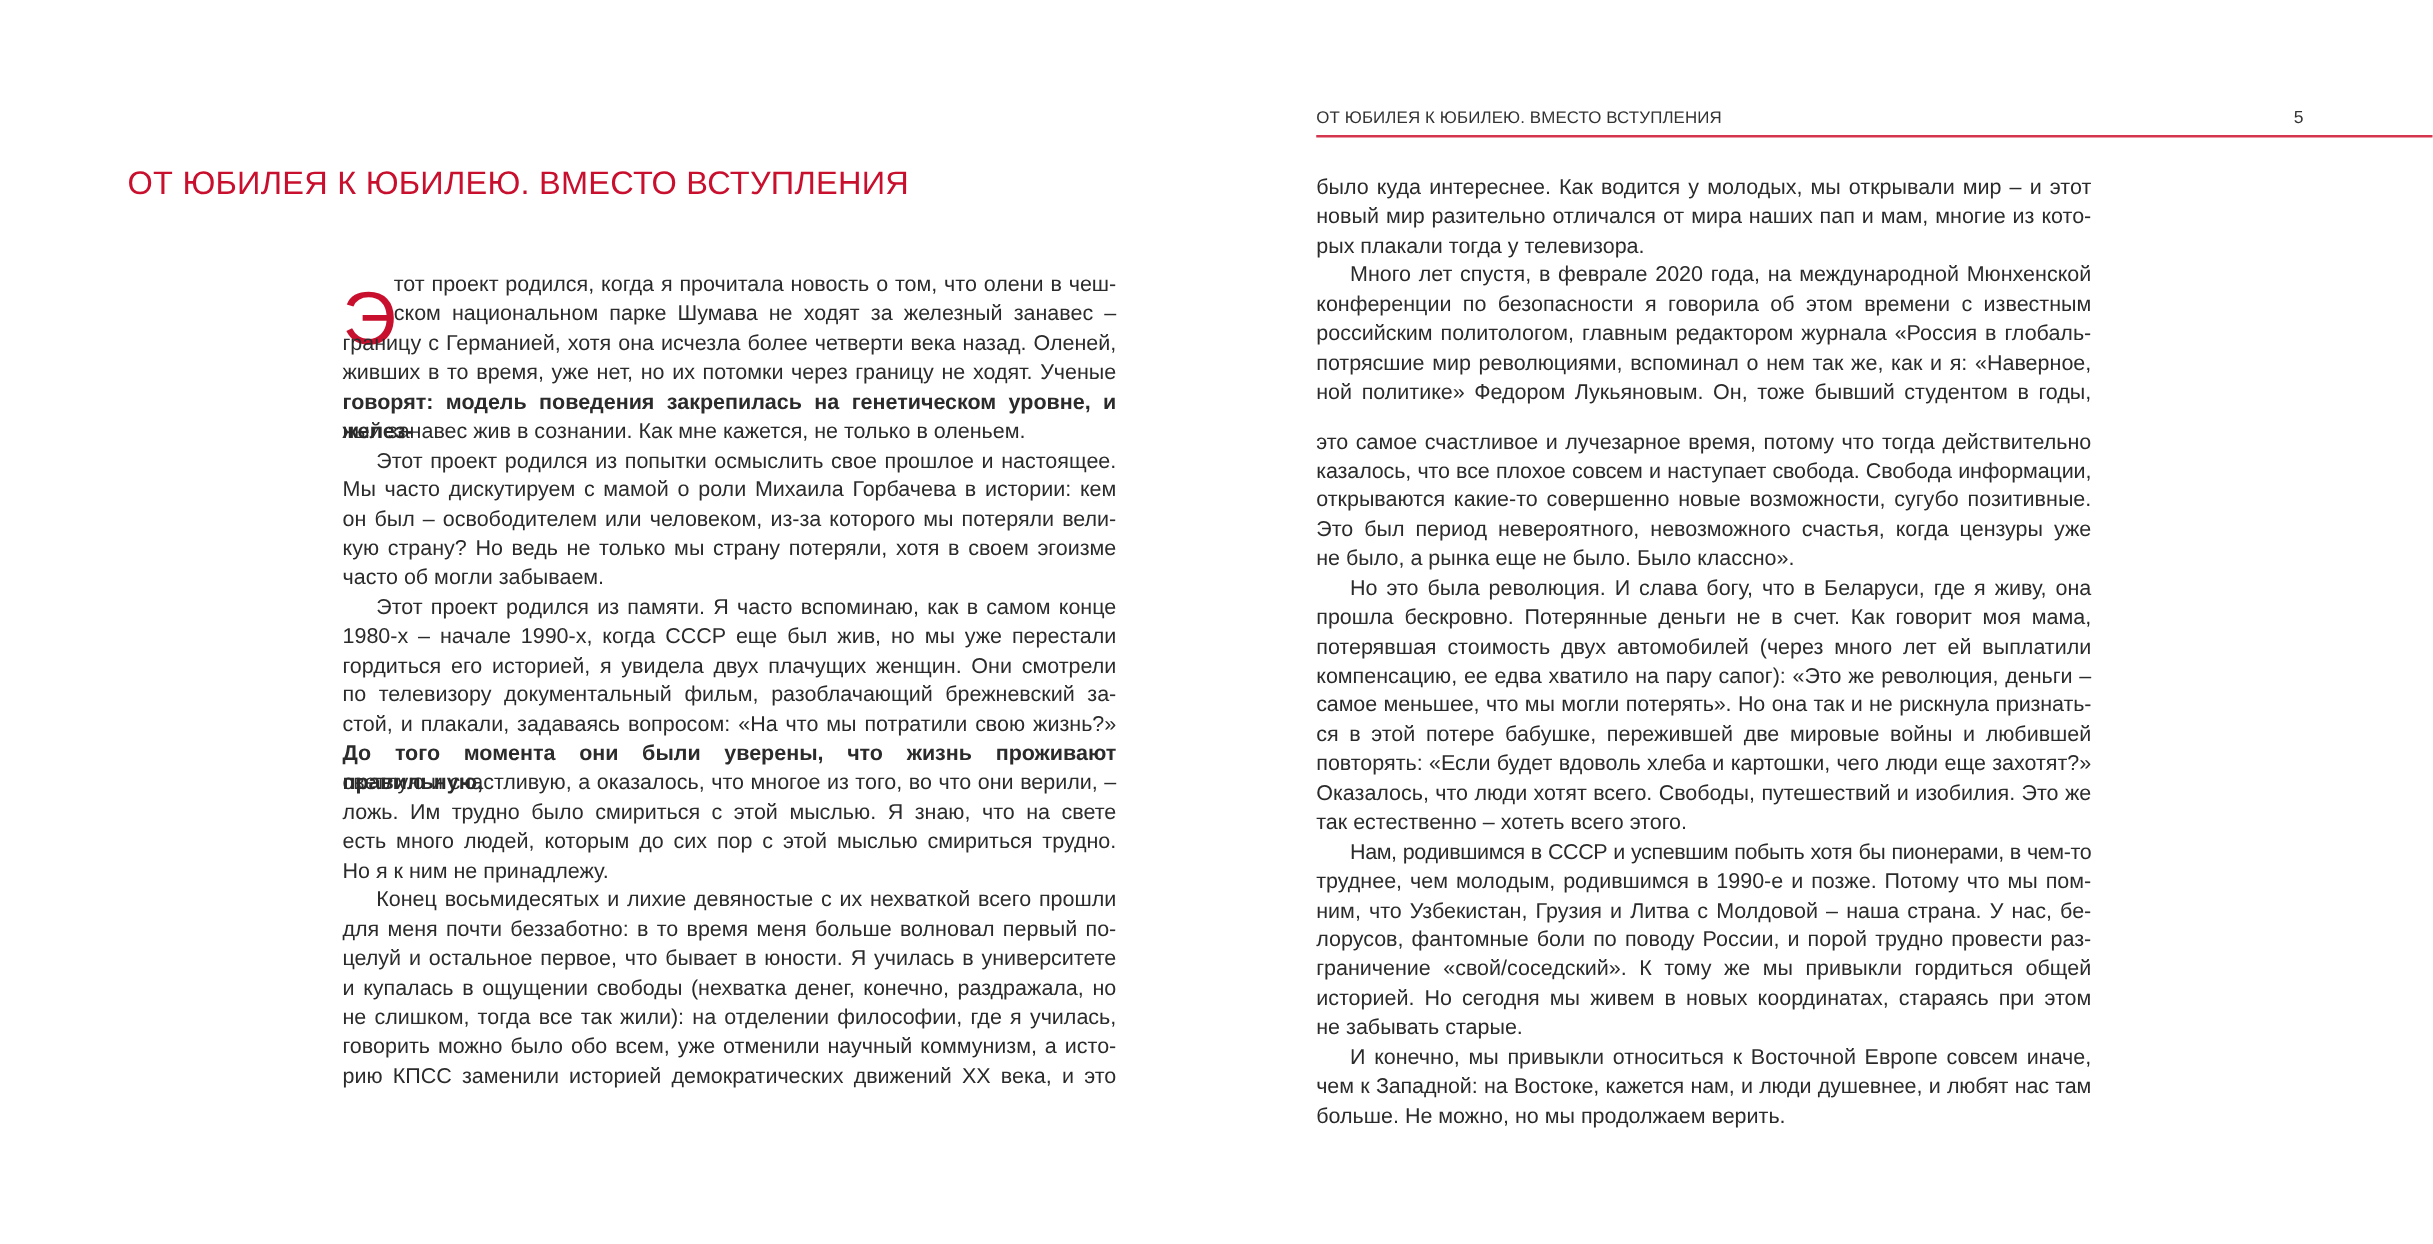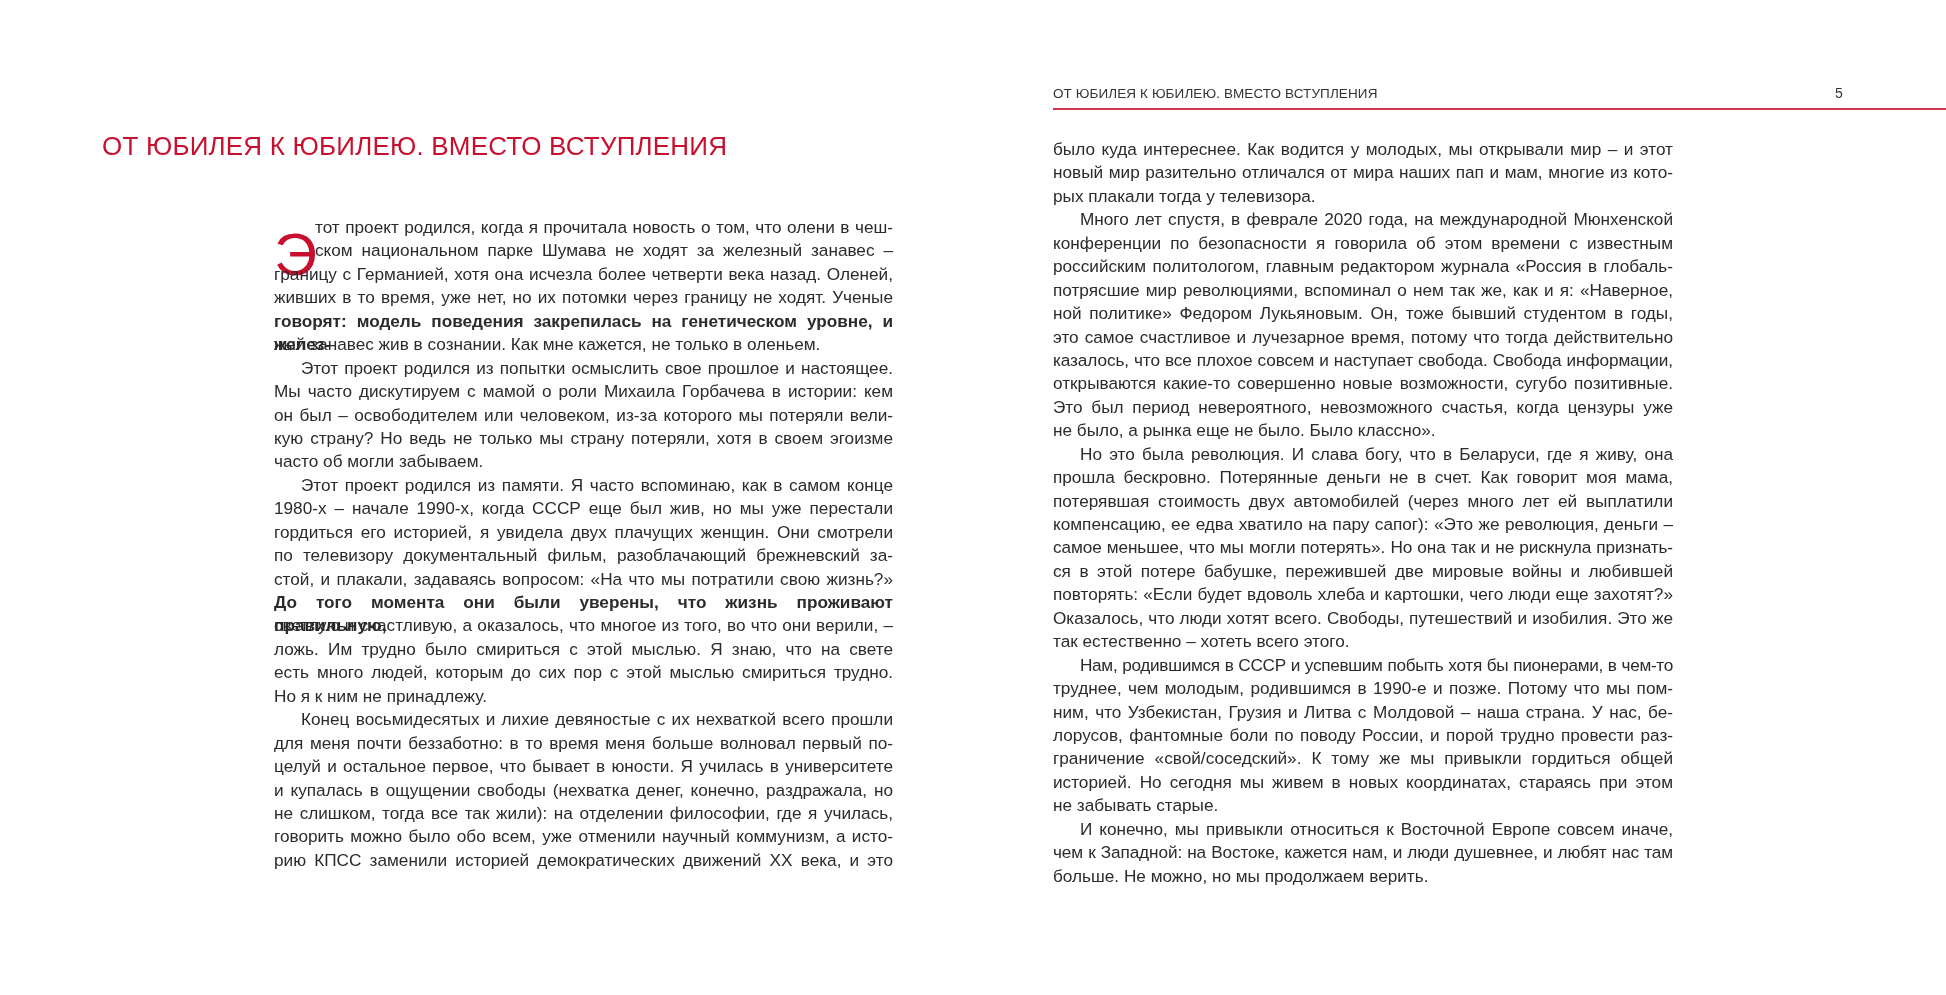--- a/index.html
+++ b/index.html
@@ -76,21 +76,21 @@
   <div class="head-rule"></div>
   <div class="column col-right" id="col-right">
       <span class="line" style="white-space: normal; height: 23.45px;">было куда интереснее. Как водится у молодых, мы открывали мир – и этот</span>
       <span class="line" style="white-space: normal; height: 23.45px;">новый мир разительно отличался от мира наших пап и мам, многие из кото-</span>
       <span class="line last" style="white-space: normal; height: 23.45px;">рых плакали тогда у телевизора.</span>
       <span class="line indent" style="white-space: normal; height: 23.45px;">Много лет спустя, в феврале 2020 года, на международной Мюнхенской</span>
       <span class="line" style="white-space: normal; height: 23.45px;">конференции по безопасности я говорила об этом времени с известным</span>
       <span class="line" style="white-space: normal; height: 23.45px;">российским политологом, главным редактором журнала «Россия в глобаль-</span>
       <span class="line" style="white-space: normal; height: 23.45px;">потрясшие мир революциями, вспоминал о нем так же, как и я: «Наверное,</span>
       <span class="line" style="white-space: normal; height: 23.45px;">ной политике» Федором Лукьяновым. Он, тоже бывший студентом в годы,</span>
-      <span class="line" style="white-space: normal; height: 23.45px;">это самое счастливое и лучезарное время, потому что тогда действительно</span>
+      <span class="line" style="white-space: normal; height: 23.45px; margin-top: 16px;">это самое счастливое и лучезарное время, потому что тогда действительно</span>
       <span class="line" style="white-space: normal; height: 23.45px; letter-spacing: -0.1px;">казалось, что все плохое совсем и наступает свобода. Свобода информации,</span>
       <span class="line" style="white-space: normal; height: 23.45px;">открываются какие-то совершенно новые возможности, сугубо позитивные.</span>
       <span class="line" style="white-space: normal; height: 23.45px;">Это был период невероятного, невозможного счастья, когда цензуры уже</span>
       <span class="line last" style="white-space: normal; height: 23.45px;">не было, а рынка еще не было. Было классно».</span>
       <span class="line indent" style="white-space: normal; height: 23.45px;">Но это была революция. И слава богу, что в Беларуси, где я живу, она</span>
       <span class="line" style="white-space: normal; height: 23.45px;">прошла бескровно. Потерянные деньги не в счет. Как говорит моя мама,</span>
       <span class="line" style="white-space: normal; height: 23.45px;">потерявшая стоимость двух автомобилей (через много лет ей выплатили</span>
       <span class="line" style="white-space: normal; height: 23.45px;">компенсацию, ее едва хватило на пару сапог): «Это же революция, деньги –</span>
       <span class="line" style="white-space: normal; height: 23.45px; letter-spacing: -0.1px;">самое меньшее, что мы могли потерять». Но она так и не рискнула признать-</span>
       <span class="line" style="white-space: normal; height: 23.45px;">ся в этой потере бабушке, пережившей две мировые войны и любившей</span>

